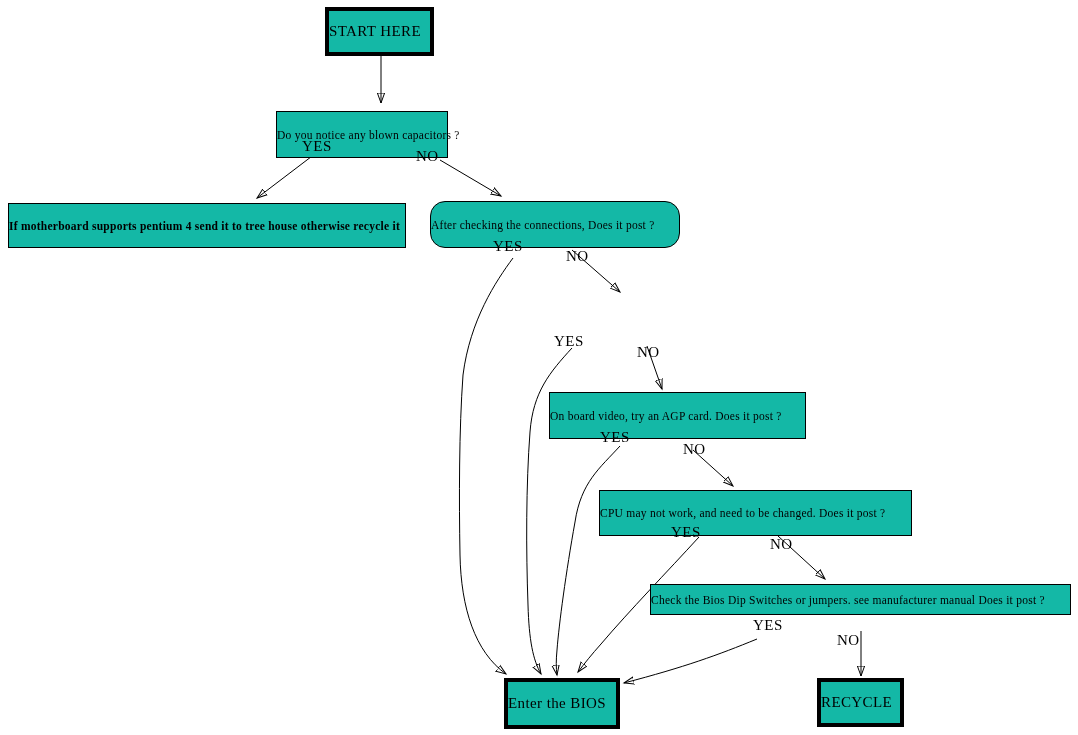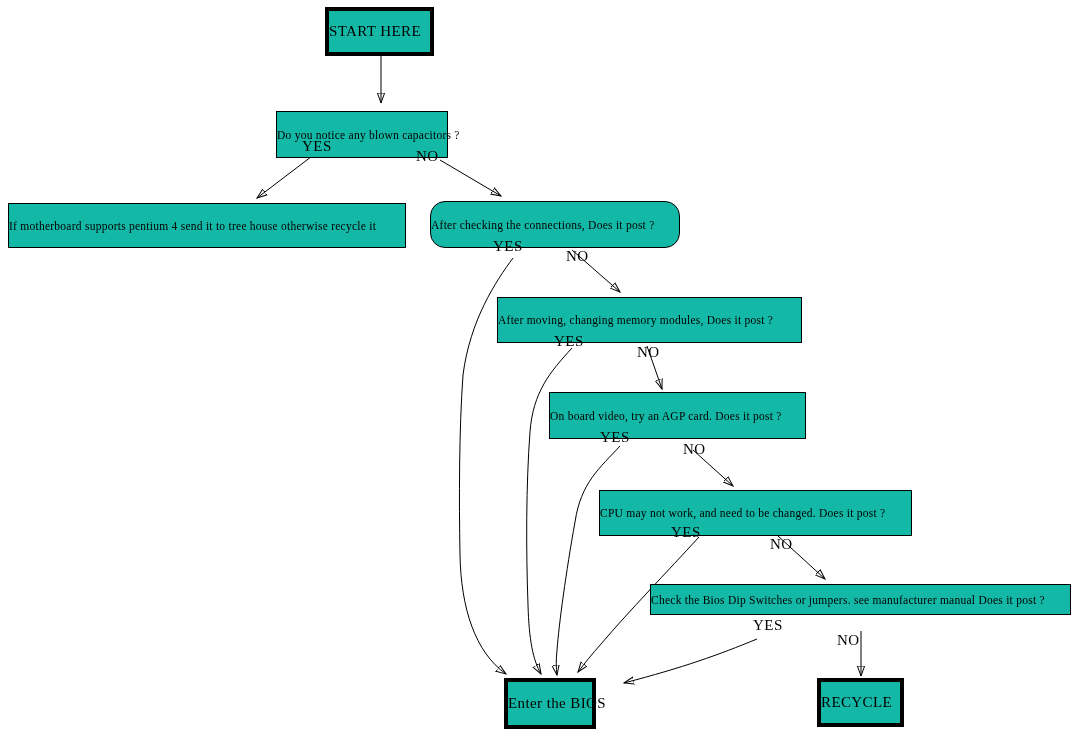--- a/index.html
+++ b/index.html
@@ -54,45 +54,42 @@
   </svg>
 
   <div class="node bold t" style="left:325px;top:7px;width:109px;height:49px;">
     <span>START HERE</span>
   </div>
 
   <div class="node q" style="left:276px;top:111px;width:172px;height:47px;">
     <span>Do you notice any blown capacitors ?</span>
   </div>
 
-  <div class="node q" style="left:8px;top:203px;width:398px;height:45px;">
+  <div class="node q" style="left:8px;top:203px;width:398px;height:45px;font-weight:bold;">
     <span>If motherboard supports pentium 4 send it to tree house otherwise recycle it</span>
   </div>
 
   <div class="node q" style="left:430px;top:201px;width:250px;height:47px;border-radius:15px;">
     <span>After checking the connections, Does it post ?</span>
   </div>
 
-  <div class="node q" style="left:497px;top:297px;width:305px;height:46px;">
-    <span>After moving, changing memory modules, Does it post ?</span>
-  </div>
 
   <div class="node q" style="left:549px;top:392px;width:257px;height:47px;">
     <span>On board video, try an AGP card. Does it post ?</span>
   </div>
 
   <div class="node q" style="left:599px;top:490px;width:313px;height:46px;">
     <span>CPU may not work, and need to be changed. Does it post ?</span>
   </div>
 
   <div class="node q" style="left:650px;top:584px;width:421px;height:31px;">
     <span>Check the Bios Dip Switches or jumpers. see manufacturer manual Does it post ?</span>
   </div>
 
-  <div class="node bold t" style="left:504px;top:678px;width:92px;height:51px;">
+  <div class="node bold t" style="left:504px;top:678px;width:116px;height:51px;">
     <span>Enter the BIOS</span>
   </div>
 
   <div class="node bold t" style="left:817px;top:678px;width:87px;height:49px;">
     <span>RECYCLE</span>
   </div>
 
   <span class="edge-label" style="left:302px;top:139px;">YES</span>
   <span class="edge-label" style="left:416px;top:149px;">NO</span>
   <span class="edge-label" style="left:493px;top:239px;">YES</span>

